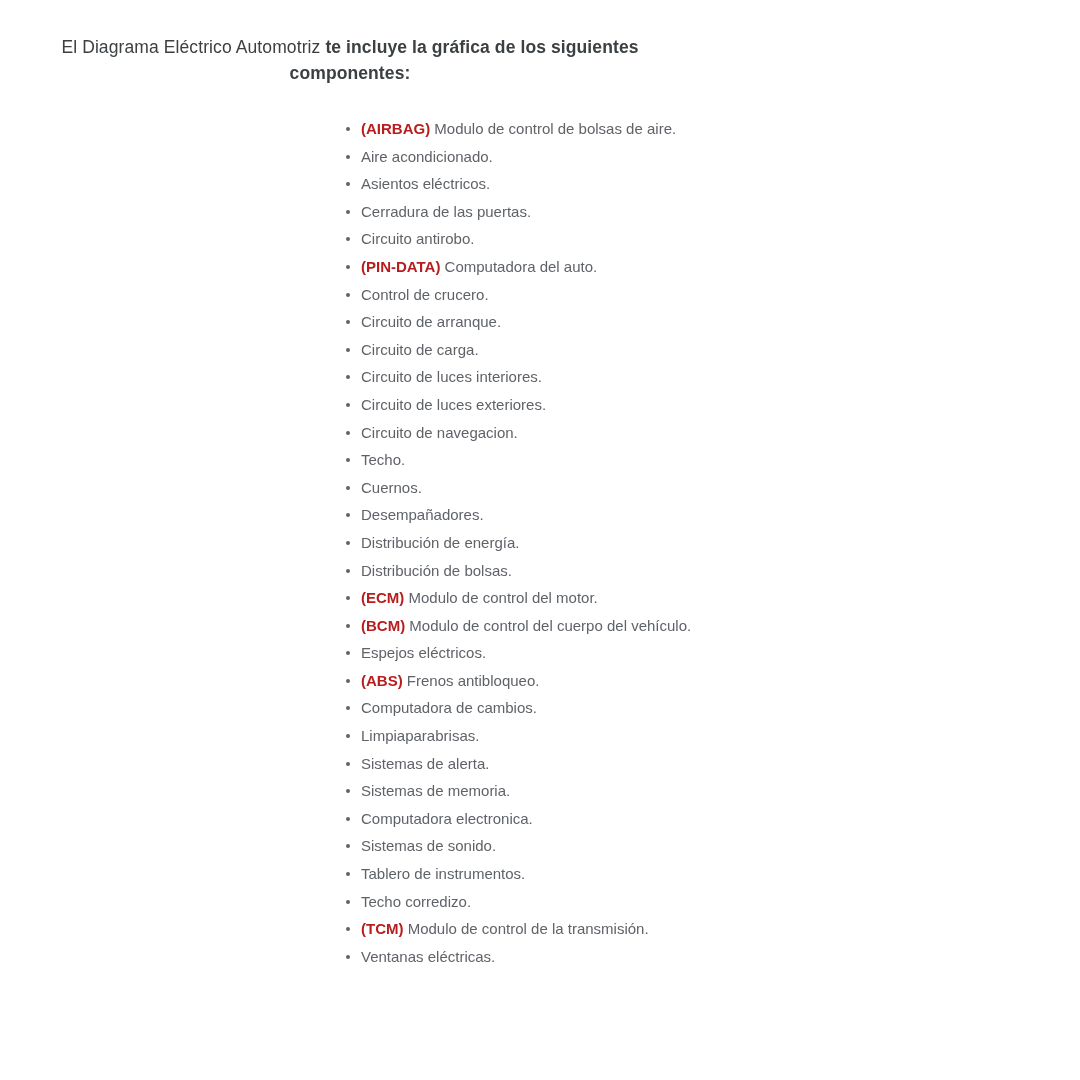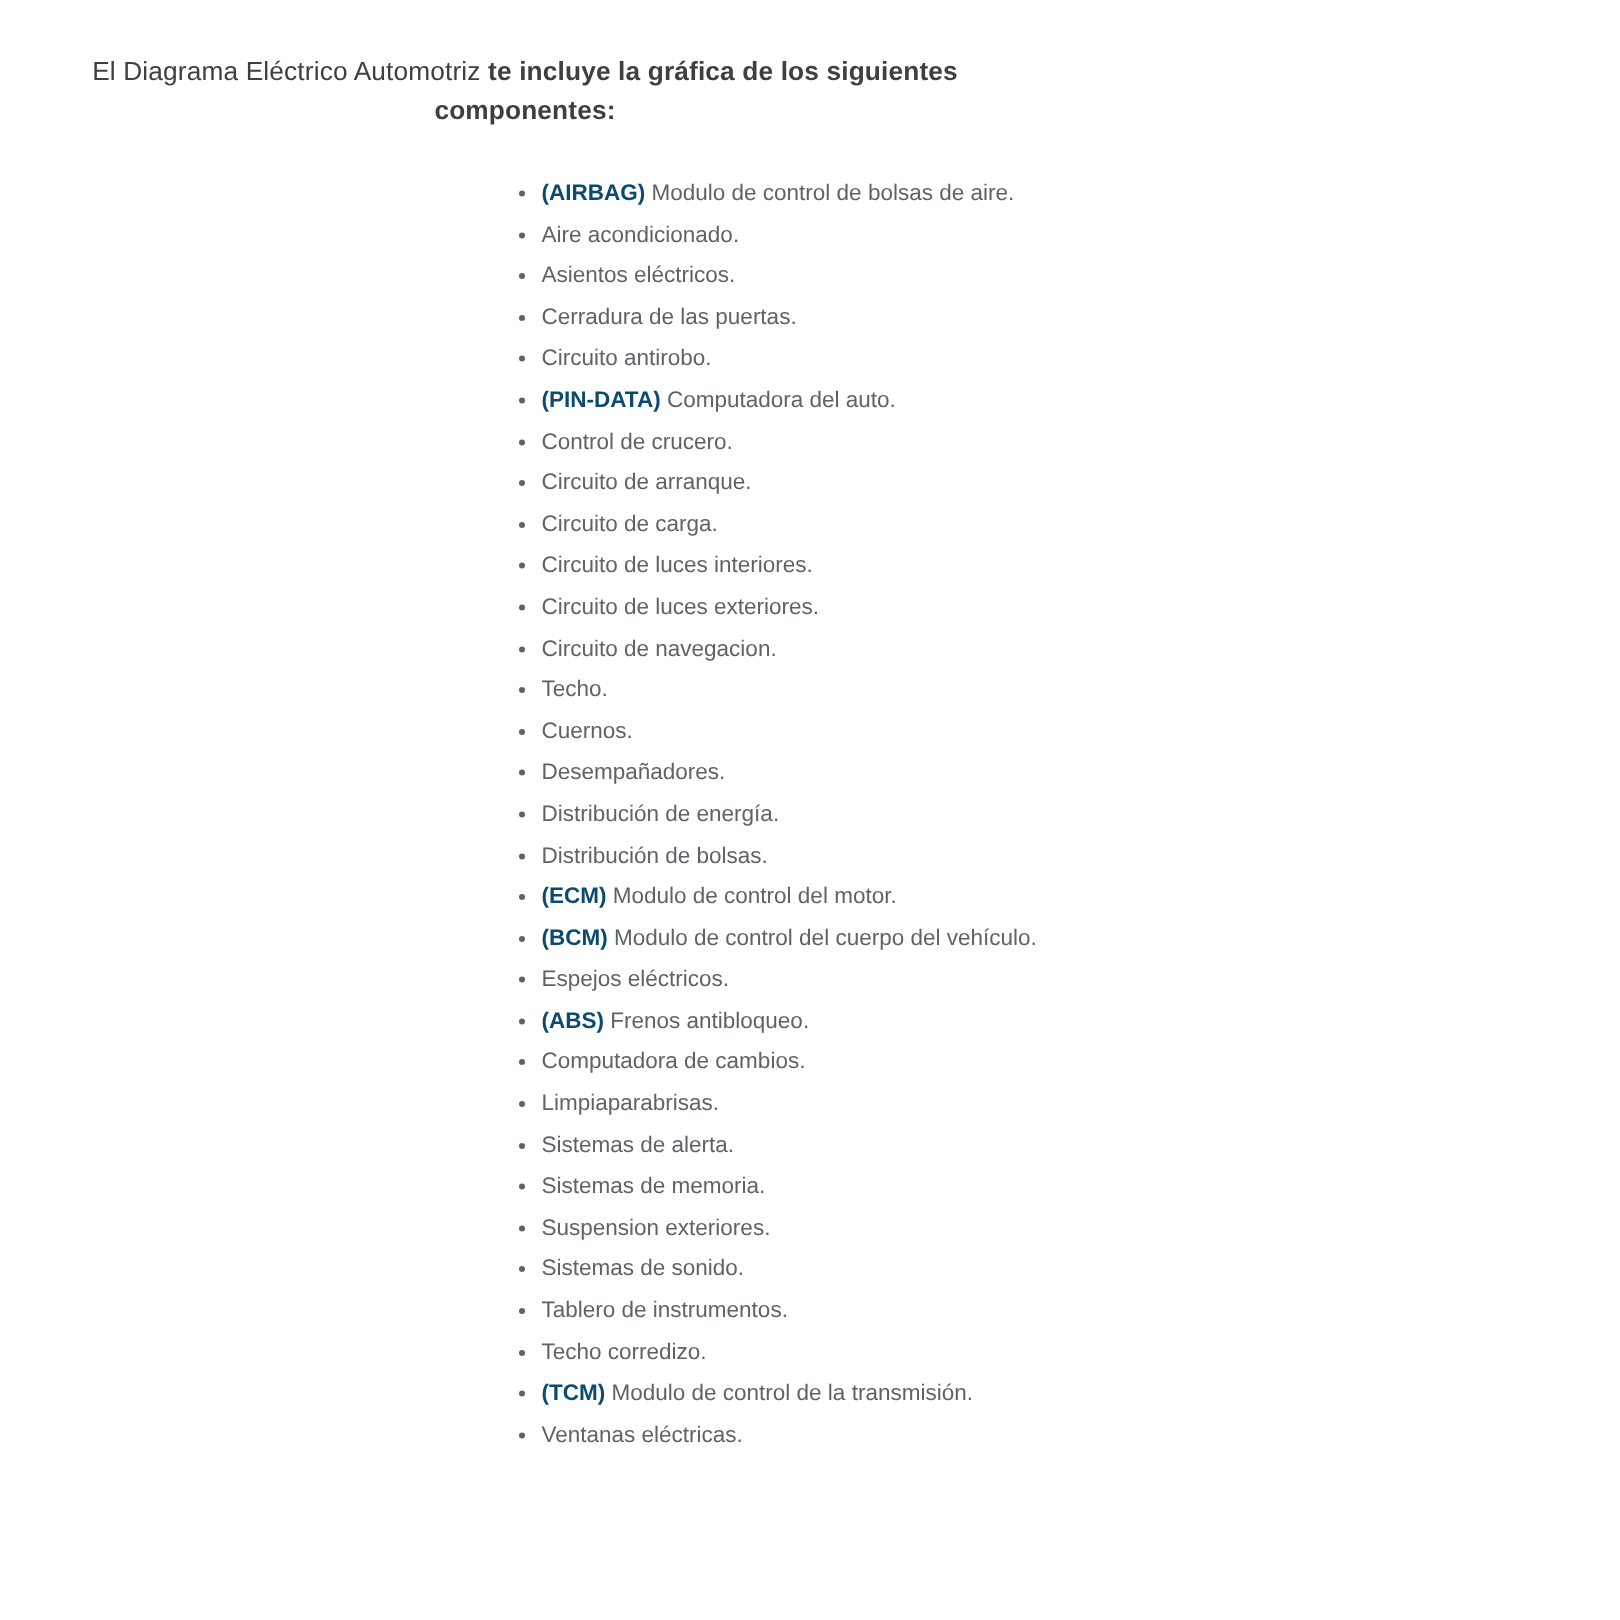--- a/index.html
+++ b/index.html
@@ -54,21 +54,21 @@
     position: absolute;
     left: 1px;
     top: 12px;
     width: 4px;
     height: 4px;
     border-radius: 50%;
     background: #5f6368;
   }
   ul.components li .prefix {
     font-weight: 700;
-    color: #0c4a6e;
+    color: #b91c1c;
   }
 </style>
 </head>
 <body>
 
 <div class="page">
 
   <h1 class="doc-title" style="margin:0;">
     <span class="t-regular">El Diagrama Eléctrico Automotriz </span><span class="t-bold">te incluye la gráfica de los siguientes componentes:</span>
   </h1>
@@ -143,21 +143,21 @@
       <li>
       <span class="bullet"></span><span class="text">Limpiaparabrisas.</span>
     </li>
       <li>
       <span class="bullet"></span><span class="text">Sistemas de alerta.</span>
     </li>
       <li>
       <span class="bullet"></span><span class="text">Sistemas de memoria.</span>
     </li>
       <li>
-      <span class="bullet"></span><span class="text">Suspension exteriores.</span>
+      <span class="bullet"></span><span class="text">Computadora electronica.</span>
     </li>
       <li>
       <span class="bullet"></span><span class="text">Sistemas de sonido.</span>
     </li>
       <li>
       <span class="bullet"></span><span class="text">Tablero de instrumentos.</span>
     </li>
       <li>
       <span class="bullet"></span><span class="text">Techo corredizo.</span>
     </li>

